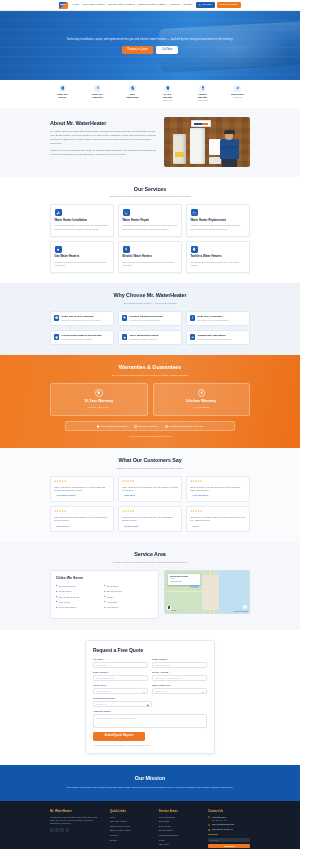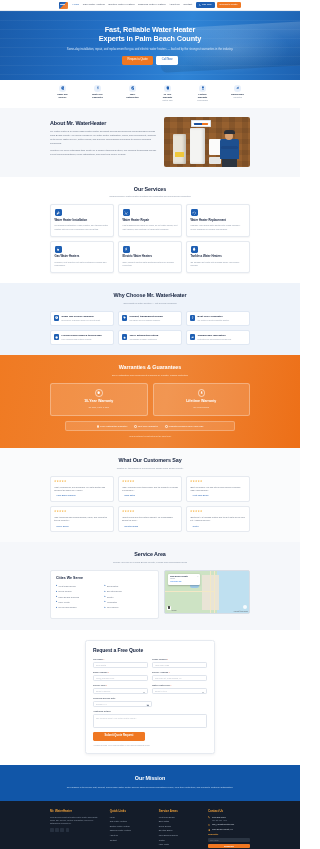--- a/index.html
+++ b/index.html
@@ -265,24 +265,20 @@
             <path fill="#fff" d="M3 2h3l1 3-2 1c1 2 3 4 5 5l1-2 3 1v3c0 1-1 1-1 1C7 14 2 9 2 3c0-1 1-1 1-1z"></path>
           </svg>
         <span>Call Now</span>
       </div>
       <div class="btn-quote">Request a Quote</div>
     </div>
   </div>
 
   <div class="hero">
     <div class="hero-in">
-      <h1>
-        <span>Fast, Reliable Water Heater</span><br>
-        <span>Experts in Palm Beach County</span>
-      </h1>
       <p>Same-day installation, repair, and replacement for gas and electric water heaters — backed by the strongest warranties in the industry.</p>
       <div class="hero-cta">
         <div class="cta-a">Request a Quote</div>
         <div class="cta-b">Call Now</div>
       </div>
     </div>
   </div>
 
   <div class="trust" id="trust">
       <div class="tb">

